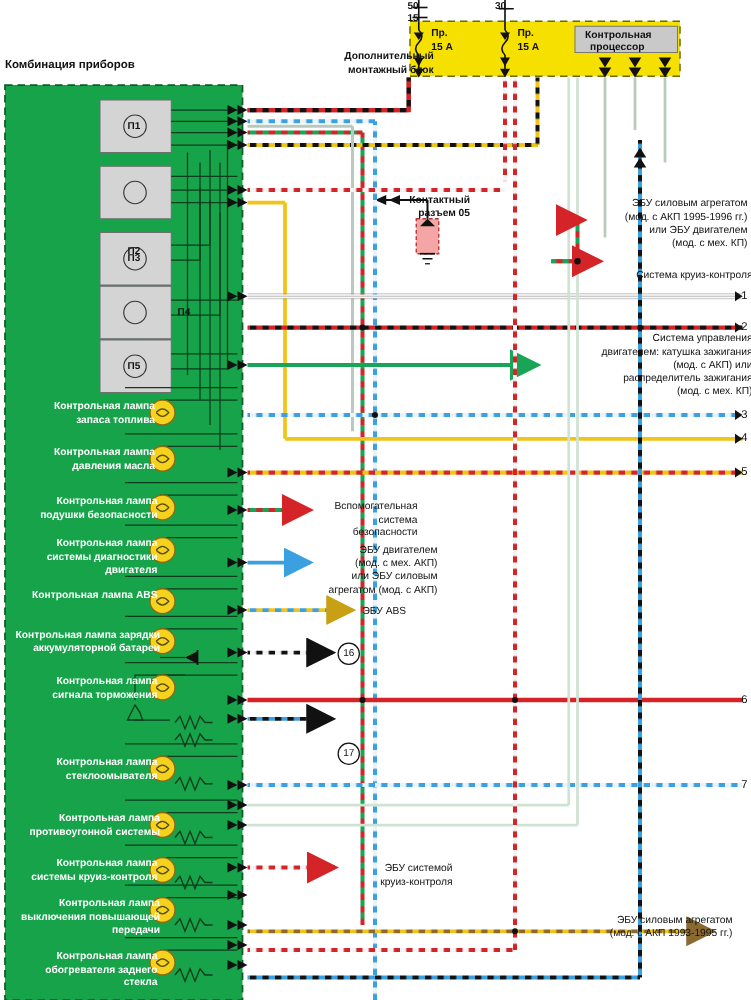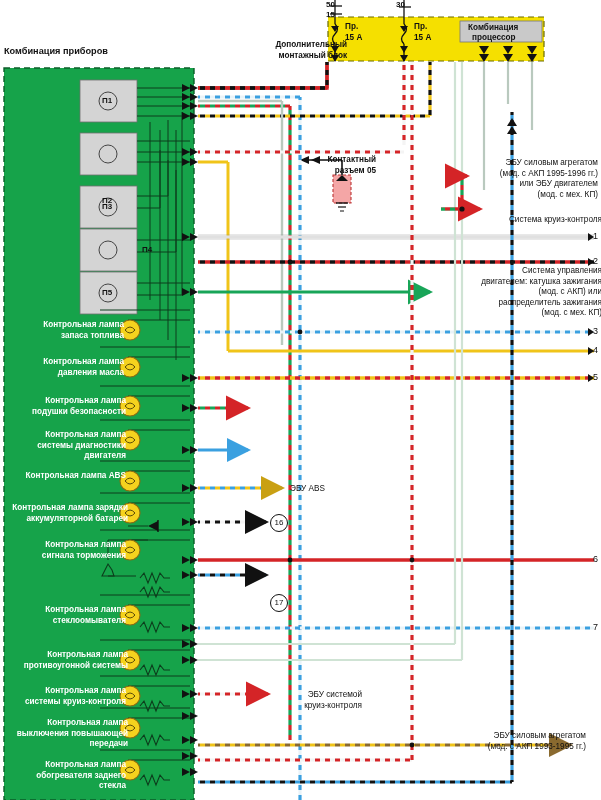--- a/index.html
+++ b/index.html
@@ -431,21 +431,21 @@
 
   <div class="lbl b" style="left:326px;top:0px;font-size:8px;">50</div>
   <div class="lbl b" style="left:326px;top:10px;font-size:8px;">15</div>
   <div class="lbl b" style="left:396px;top:0px;font-size:8px;">30</div>
 
   <div class="lbl b" style="left:345px;top:22px;">Пр.</div>
   <div class="lbl b" style="left:345px;top:33px;">15 А</div>
   <div class="lbl b" style="left:414px;top:22px;">Пр.</div>
   <div class="lbl b" style="left:414px;top:33px;">15 А</div>
 
-  <div class="lbl b" style="left:468px;top:23px;">Комбинация</div>
+  <div class="lbl b" style="left:468px;top:23px;">Контрольная</div>
   <div class="lbl b" style="left:472px;top:33px;">процессор</div>
 
   <div class="lbl b" style="left:283px;top:155px;width:70px;padding-left:23px;">Контактный
 разъем 05</div>
 
   <div class="lbl" style="left:102px;top:96px;font-size:8px;font-weight:bold;">П1</div>
   <div class="lbl" style="left:102px;top:149px;font-size:8px;font-weight:bold;margin-top:47px;">П2</div>
   <div class="lbl" style="left:102px;top:202px;font-size:8px;font-weight:bold;">П3</div>
   <div class="lbl" style="left:102px;top:245px;font-size:8px;font-weight:bold;padding-left:40px;">П4</div>
   <div class="lbl" style="left:102px;top:288px;font-size:8px;font-weight:bold;">П5</div>
@@ -480,20 +480,27 @@
   <div class="lbl" style="left:470px;top:158px;width:128px;">ЭБУ силовым агрегатом
 (мод. с АКП 1995-1996 гг.)
 или ЭБУ двигателем
 (мод. с мех. КП)</div>
   <div class="lbl" style="left:484px;top:215px;width:118px;">Система круиз-контроля</div>
   <div class="lbl" style="left:452px;top:266px;width:150px;">Система управления
 двигателем: катушка зажигания
 (мод. с АКП) или
 распределитель зажигания
 (мод. с мех. КП)</div>
+  <div class="lbl" style="left:254px;top:400px;width:80px;">Вспомогательная
+система
+безопасности</div>
+  <div class="lbl" style="left:252px;top:435px;width:98px;">ЭБУ двигателем
+(мод. с мех. АКП)
+или ЭБУ силовым
+агрегатом (мод. с АКП)</div>
   <div class="lbl" style="left:290px;top:484px;">ЭБУ ABS</div>
   <div class="lbl" style="left:272px;top:690px;width:90px;">ЭБУ системой
 круиз-контроля</div>
   <div class="lbl" style="left:436px;top:731px;width:150px;">ЭБУ силовым агрегатом
 (мод. с АКП 1993-1995 гг.)</div>
 
   <div style="position:absolute;left:270px;top:514px;width:16px;height:16px;border:1px solid #111;border-radius:50%;
               font-size:8px;text-align:center;line-height:15px;color:#111;background:#fff;">16</div>
   <div style="position:absolute;left:270px;top:594px;width:16px;height:16px;border:1px solid #111;border-radius:50%;
               font-size:8px;text-align:center;line-height:15px;color:#111;background:#fff;">17</div>

